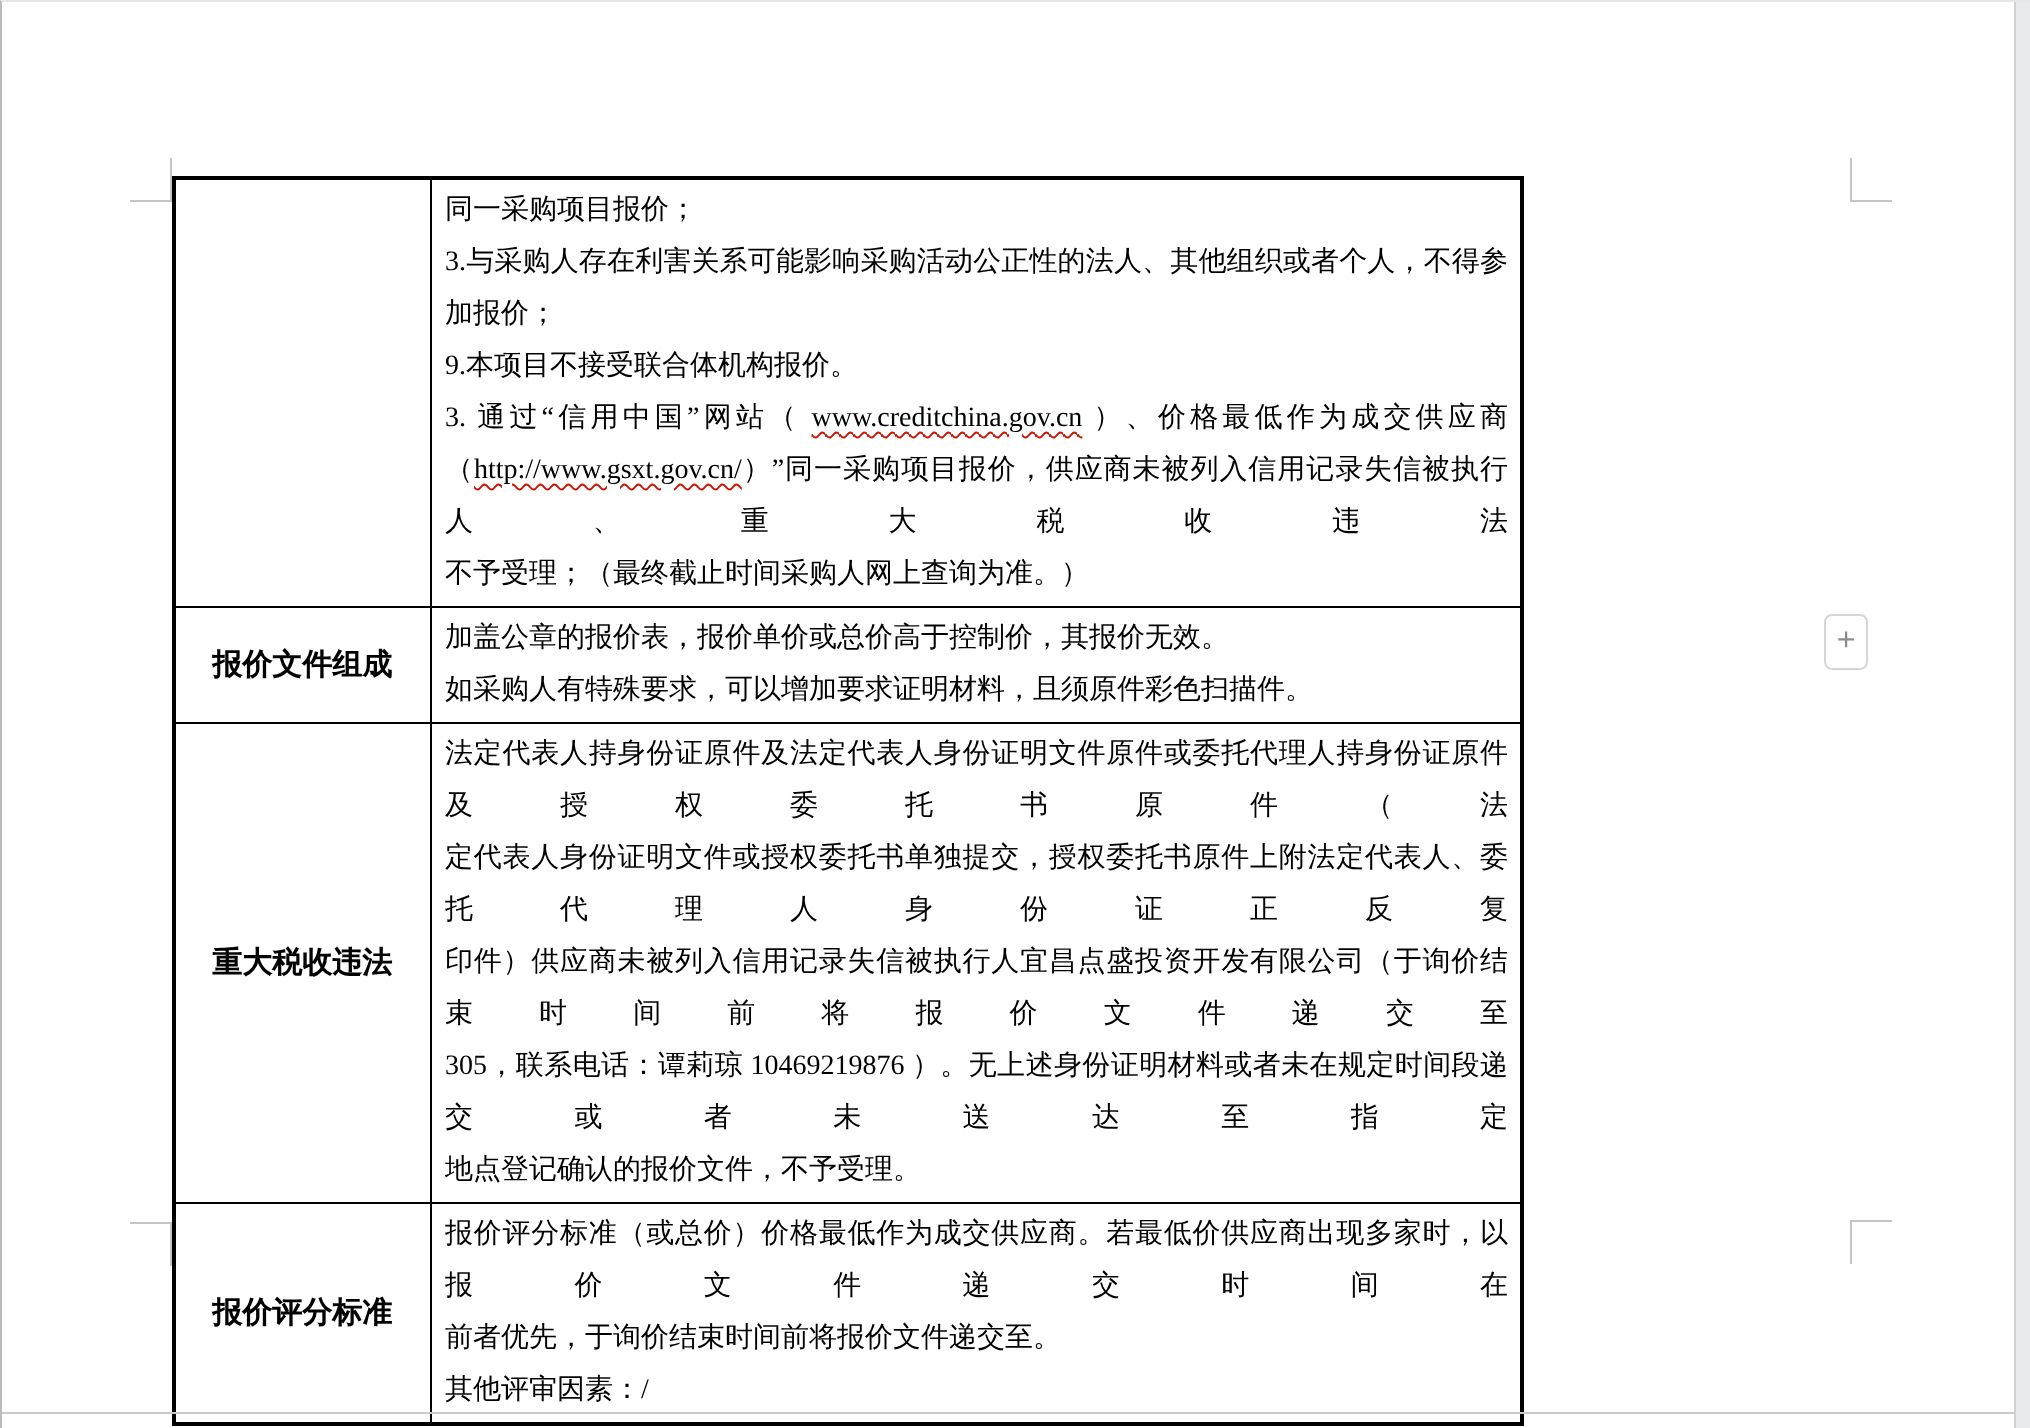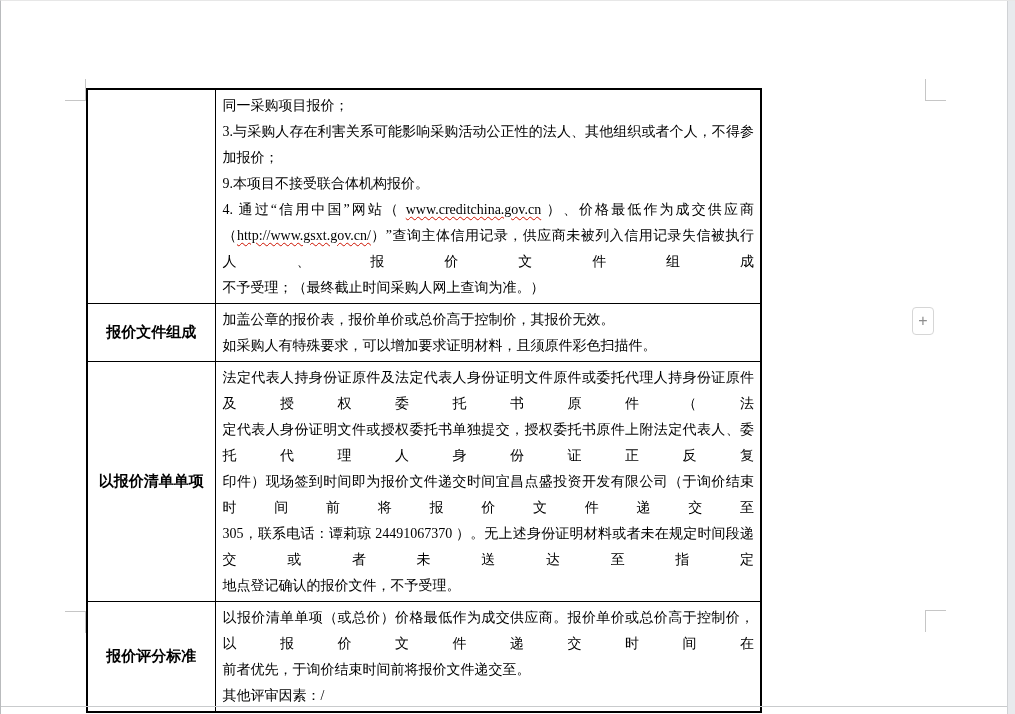--- a/index.html
+++ b/index.html
@@ -49,46 +49,46 @@
   <div class="mark br"></div>
 
   <table class="doc">
     <tbody>
         <tr style="height: 169px;">
           <td class="hcell"></td>
           <td class="bcell">
             <div class="line"><span>同一采购项目报价；</span></div>
             <div class="line"><span>3.与采购人存在利害关系可能影响采购活动公正性的法人、其他组织或者个人，不得参加报价；</span></div>
             <div class="line"><span>9.本项目不接受联合体机构报价。</span></div>
-            <div class="line spread"><span>4. 通过“信用中国”网站（ </span><span class="wavy">www.creditchina.gov.cn</span><span> ）、价格最低作为成交供应商</span></div>
-            <div class="line spread"><span>（</span><span class="wavy">http://www.gsxt.gov.cn/</span><span>）”查询主体信用记录，供应商未被列入信用记录失信被执行人、报价文件组成</span></div>
+            <div class="line spread"><span>3. 通过“信用中国”网站（ </span><span class="wavy">www.creditchina.gov.cn</span><span> ）、价格最低作为成交供应商</span></div>
+            <div class="line spread"><span>（</span><span class="wavy">http://www.gsxt.gov.cn/</span><span>）”同一采购项目报价，供应商未被列入信用记录失信被执行人、重大税收违法</span></div>
             <div class="line"><span>不予受理；（最终截止时间采购人网上查询为准。）</span></div>
           </td>
         </tr>
         <tr style="height: 58px;">
           <td class="hcell">报价文件组成</td>
           <td class="bcell">
             <div class="line"><span>加盖公章的报价表，报价单价或总价高于控制价，其报价无效。</span></div>
             <div class="line"><span>如采购人有特殊要求，可以增加要求证明材料，且须原件彩色扫描件。</span></div>
           </td>
         </tr>
         <tr style="height: 135px;">
-          <td class="hcell">以报价清单单项</td>
+          <td class="hcell">重大税收违法</td>
           <td class="bcell">
             <div class="line spread"><span>法定代表人持身份证原件及法定代表人身份证明文件原件或委托代理人持身份证原件及授权委托书原件（法</span></div>
             <div class="line spread"><span>定代表人身份证明文件或授权委托书单独提交，授权委托书原件上附法定代表人、委托代理人身份证正反复</span></div>
-            <div class="line spread"><span>印件）现场签到时间即为报价文件递交时间</span><span class="u">宜昌点盛投资开发有限公司</span><span>（</span><span class="u">于询价结束时间前将报价文件递交至</span></div>
-            <div class="line spread"><span class="u">305，联系电话：谭莉琼 24491067370 ）</span><span>。无上述身份证明材料或者未在规定时间段递交或者未送达至指定</span></div>
+            <div class="line spread"><span>印件）供应商未被列入信用记录失信被执行人</span><span class="u">宜昌点盛投资开发有限公司</span><span>（</span><span class="u">于询价结束时间前将报价文件递交至</span></div>
+            <div class="line spread"><span class="u">305，联系电话：谭莉琼 10469219876 ）</span><span>。无上述身份证明材料或者未在规定时间段递交或者未送达至指定</span></div>
             <div class="line"><span>地点登记确认的报价文件，不予受理。</span></div>
           </td>
         </tr>
         <tr style="height: 84px;">
           <td class="hcell">报价评分标准</td>
           <td class="bcell">
-            <div class="line spread"><span>以报价清单单项（或总价）价格最低作为成交供应商。报价单价或总价高于控制价，以报价文件递交时间在</span></div>
+            <div class="line spread"><span>报价评分标准（或总价）价格最低作为成交供应商。若最低价供应商出现多家时，以报价文件递交时间在</span></div>
             <div class="line"><span>前者优先，于询价结束时间前将报价文件递交至。</span></div>
             <div class="line"><span>其他评审因素：/</span></div>
           </td>
         </tr>
       </tbody>
   </table>
 
   <div class="plus-btn">
     <span>+</span>
   </div>

